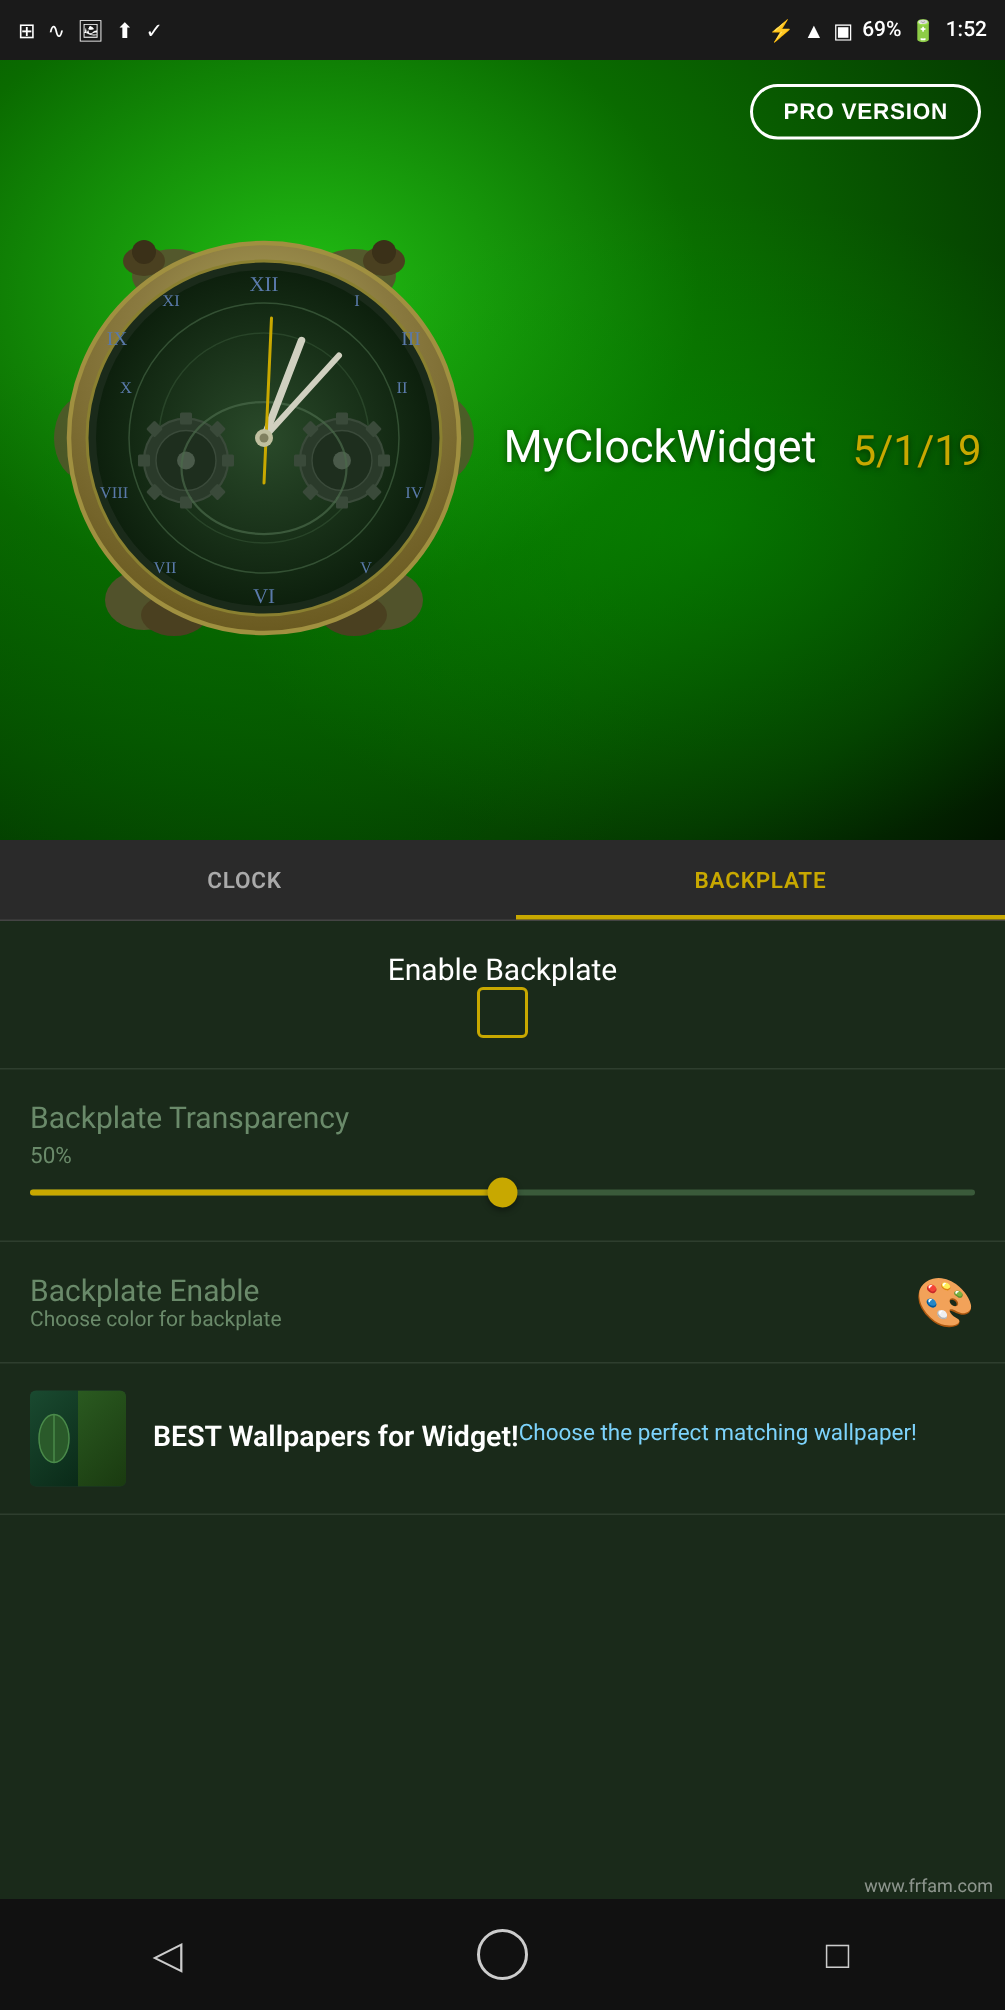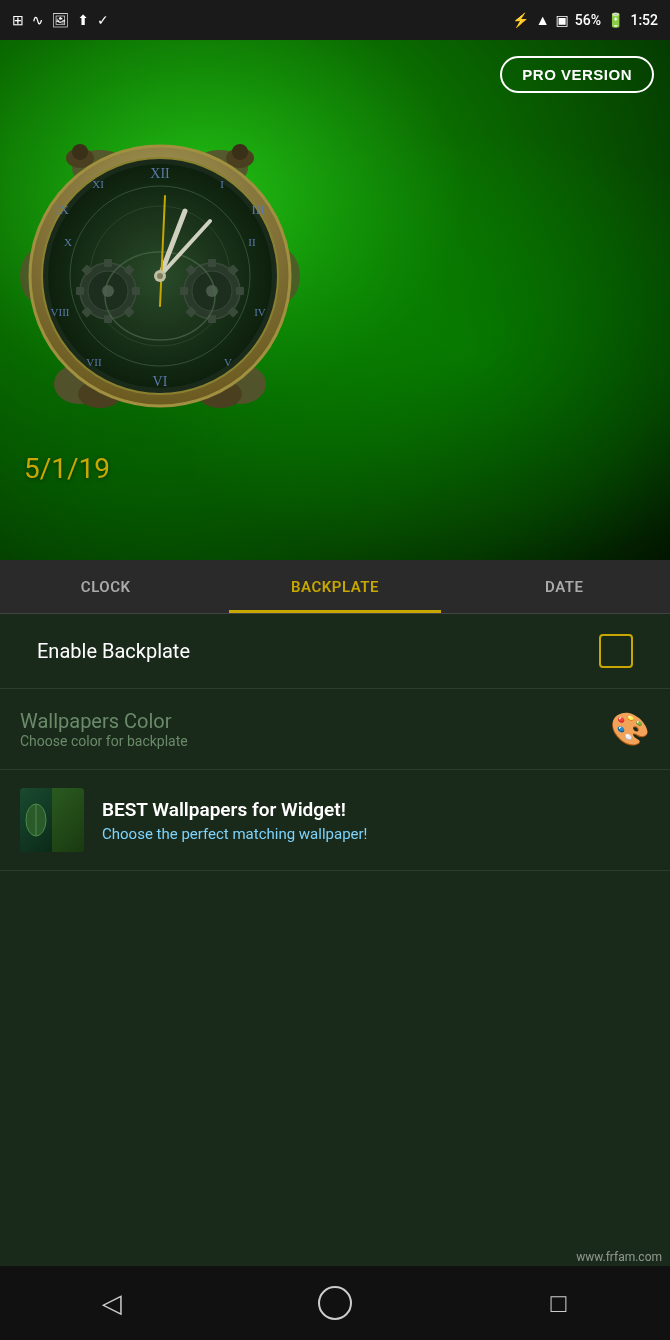--- a/index.html
+++ b/index.html
@@ -41,22 +41,22 @@
       font-size: 14px;
       font-weight: 500;
     }
 
     
     .hero {
       width: 100%;
       height: 520px;
       background: radial-gradient(ellipse at 30% 30%, #22c014, #0a6b00 40%, #043800 80%, #021500);
       display: flex;
-      flex-direction: column;
-      align-items: flex-start;
+      flex-direction: row;
+      align-items: center;
       justify-content: center;
       position: relative;
       overflow: hidden;
     }
     .hero::before {
       content: '';
       position: absolute;
       width: 100%;
       height: 100%;
       background:
@@ -155,23 +155,24 @@
       width: 100%;
       background: #1a2a1a;
       min-height: 766px;
     }
 
     
     .setting-row {
       display: flex;
       align-items: center;
       justify-content: space-between;
-      padding: 20px 37px;
+      padding: 20px 20px;
       border-bottom: 1px solid #2e3e2e;
       min-height: 70px;
+      flex-direction: column;
     }
     .setting-label {
       color: #fff;
       font-size: 20px;
       font-weight: 400;
     }
     .setting-label-dim {
       color: #6a8a6a;
       font-size: 20px;
       font-weight: 400;
@@ -282,21 +283,21 @@
       display: flex;
       align-items: center;
       justify-content: center;
     }
     .thumb-right {
       width: 50%;
       background: linear-gradient(135deg, #2a5a20 0%, #1a3a10 100%);
     }
     .wallpaper-text-col {
       display: flex;
-      flex-direction: column;
+      flex-direction: row;
     }
     .wallpaper-title {
       color: #fff;
       font-size: 19px;
       font-weight: 600;
       margin-bottom: 4px;
     }
     .wallpaper-subtitle {
       color: #7dd3fc;
       font-size: 15px;
@@ -348,21 +349,21 @@
     <span class="status-icon">⊞</span>
     <span class="status-icon">∿</span>
     <span class="status-icon">🖼</span>
     <span class="status-icon">⬆</span>
     <span class="status-icon">✓</span>
   </div>
   <div class="status-right">
     <span>⚡</span>
     <span>▲</span>
     <span>▣</span>
-    <span>56%</span>
+    <span>69%</span>
     <span>🔋</span>
     <span>1:52</span>
   </div>
 </div>
 
 <div class="hero">
 
   <button class="pro-version-btn">PRO VERSION</button>
 
   <div class="clock-container">
@@ -455,46 +456,52 @@
 
       <line x1="160" y1="160" x2="210" y2="105" stroke="#d0d0c0" stroke-width="4" stroke-linecap="round"></line>
 
       <line x1="160" y1="190" x2="165" y2="80" stroke="#c8a800" stroke-width="2" stroke-linecap="round"></line>
 
       <circle cx="160" cy="160" r="6" fill="#c0c0a0"></circle>
       <circle cx="160" cy="160" r="3" fill="#808060"></circle>
     </svg>
   </div>
 
+  <div class="app-title">MyClockWidget</div>
   <div class="app-date">5/1/19</div>
 </div>
 
 <div class="tab-bar">
   <div class="tab-item">
     <span>CLOCK</span>
   </div>
   <div class="tab-item active">
     <span>BACKPLATE</span>
   </div>
-  <div class="tab-item">
-    <span>DATE</span>
-  </div>
 </div>
 
 <div class="content-area">
 
   <div class="setting-row">
     <span class="setting-label">Enable Backplate</span>
     <div class="checkbox-outline"></div>
   </div>
 
+  <div class="transparency-section">
+    <div class="transparency-label">Backplate Transparency</div>
+    <div class="transparency-value">50%</div>
+    <div class="slider-track">
+      <div class="slider-fill"></div>
+      <div class="slider-thumb"></div>
+    </div>
+  </div>
 
   <div class="color-section">
     <div class="color-text-col">
-      <span class="setting-label-dim">Wallpapers Color</span>
+      <span class="setting-label-dim">Backplate Enable</span>
       <span class="setting-sublabel">Choose color for backplate</span>
     </div>
     <span class="palette-icon">🎨</span>
   </div>
 
   <div class="wallpaper-banner">
     <div class="wallpaper-thumb">
       <div class="wallpaper-thumb-inner">
         <div class="thumb-left">
           <svg width="28" height="40" viewBox="0 0 28 40">

